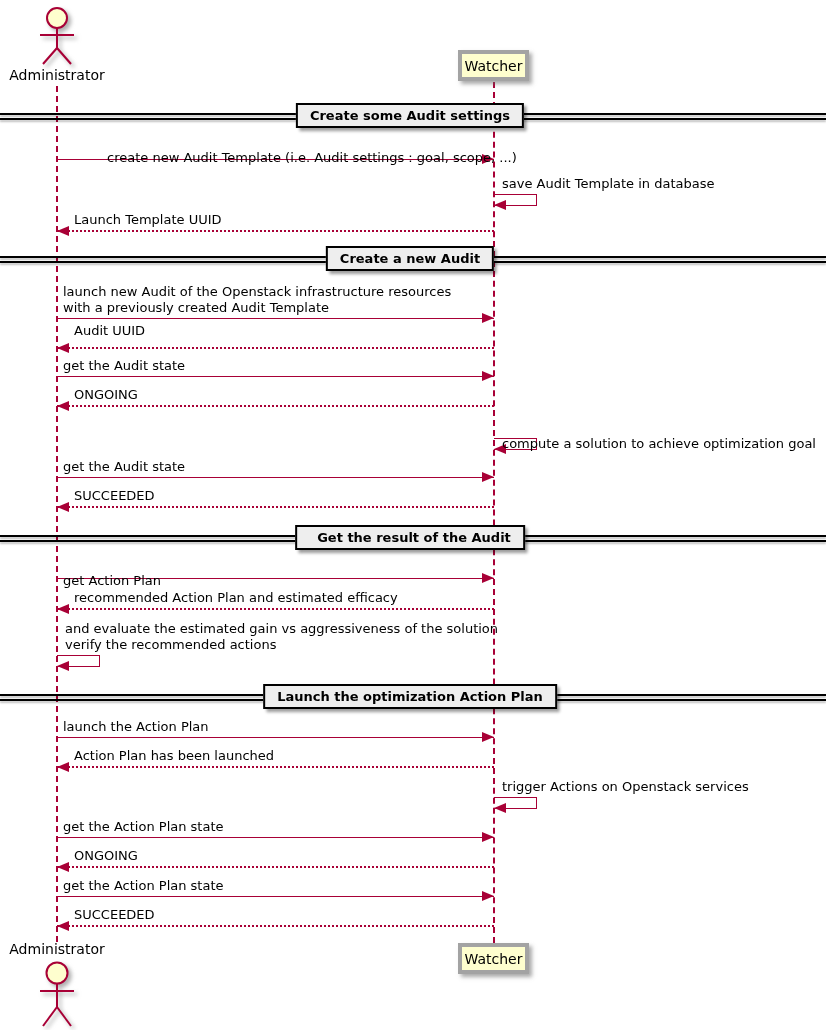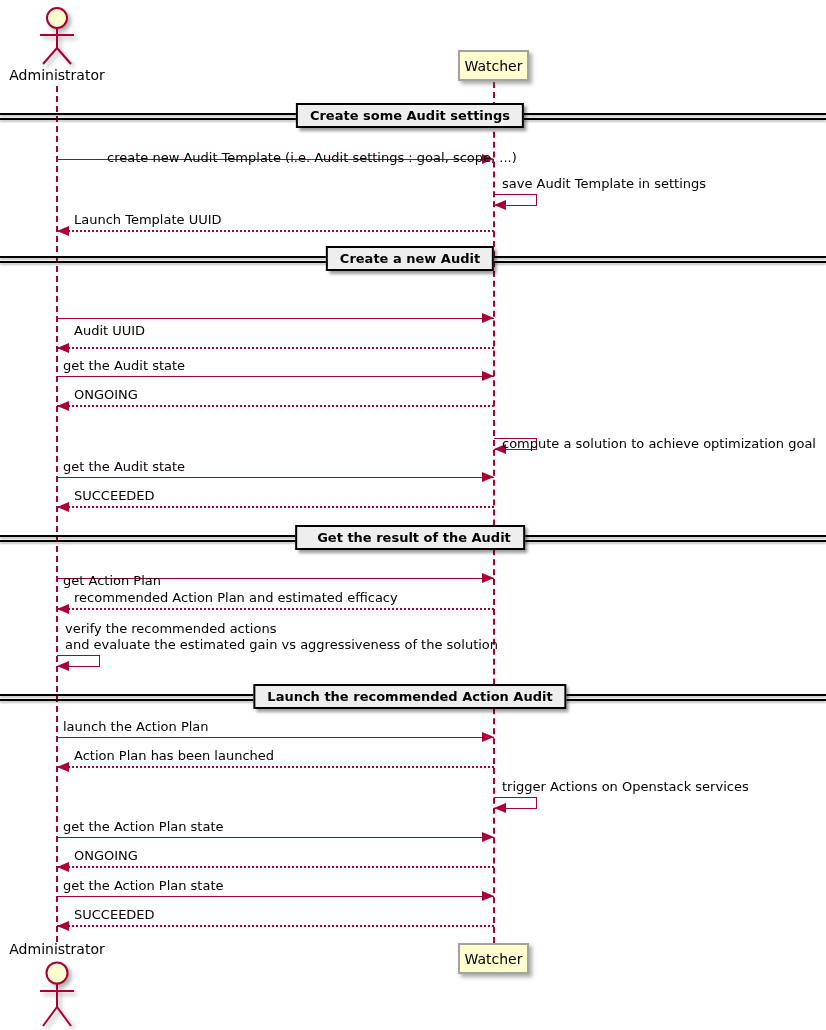--- a/index.html
+++ b/index.html
@@ -11,21 +11,21 @@
     overflow:hidden;
   }
   .lifeline{
     position:absolute;width:0;
     border-left:2px dashed #A80036;
     z-index:1;
   }
   .participant{
     position:absolute;
     background:#FEFECE;
-    border:2px solid #a3a3a3;
+    border:4px solid #a3a3a3;
     box-shadow:3px 3px 4px rgba(100,100,100,0.55);
     display:flex;align-items:center;justify-content:center;
     font-size:14px;color:#000;
     z-index:5;box-sizing:border-box;
     white-space:nowrap;
   }
   .actor-label{
     position:absolute;
     transform:translateX(-50%);
     font-size:14px;color:#000;white-space:nowrap;
@@ -97,33 +97,35 @@
       <div class="divider-line" style="top: 118px;"></div>
       <div class="divider-box" style="top: 103px;">Create some Audit settings</div>
       <div class="msg-line solid" style="left: 57px; top: 159px; width: 437px;"></div>
       <div class="arrow-head right" style="left: 482px; top: 154px;"></div>
       <div class="msg-label" style="left: 63px; top: 150px; margin-left: 44px;">
         <div>create new Audit Template (i.e. Audit settings : goal, scope, ...)</div>
       </div>
       <div class="self-loop" style="left: 494px; top: 194px;"></div>
       <div class="arrow-head left" style="left: 494px; top: 200px;"></div>
       <div class="msg-label" style="left: 502px; top: 176px;">
-        <div>save Audit Template in settings</div>
+        <div>save Audit Template in database</div>
       </div>
       <div class="msg-line dotted" style="left: 57px; top: 230px; width: 437px;"></div>
       <div class="arrow-head left" style="left: 57px; top: 226px;"></div>
       <div class="msg-label" style="left: 74px; top: 212px;">
         <div>Launch Template UUID</div>
       </div>
       <div class="divider-line" style="top: 256px;"></div>
       <div class="divider-line" style="top: 261px;"></div>
       <div class="divider-box" style="top: 246px;">Create a new Audit</div>
       <div class="msg-line solid" style="left: 57px; top: 318px; width: 437px;"></div>
       <div class="arrow-head right" style="left: 482px; top: 313px;"></div>
       <div class="msg-label" style="left: 63px; top: 284px;">
+        <div>launch new Audit of the Openstack infrastructure resources</div>
+        <div>with a previously created Audit Template</div>
       </div>
       <div class="msg-line dotted" style="left: 57px; top: 347px; width: 437px;"></div>
       <div class="arrow-head left" style="left: 57px; top: 343px;"></div>
       <div class="msg-label" style="left: 74px; top: 323px;">
         <div>Audit UUID</div>
       </div>
       <div class="msg-line solid" style="left: 57px; top: 376px; width: 437px;"></div>
       <div class="arrow-head right" style="left: 482px; top: 371px;"></div>
       <div class="msg-label" style="left: 63px; top: 358px;">
         <div>get the Audit state</div>
@@ -157,26 +159,26 @@
         <div>get Action Plan</div>
       </div>
       <div class="msg-line dotted" style="left: 57px; top: 608px; width: 437px;"></div>
       <div class="arrow-head left" style="left: 57px; top: 604px;"></div>
       <div class="msg-label" style="left: 74px; top: 590px;">
         <div>recommended Action Plan and estimated efficacy</div>
       </div>
       <div class="self-loop" style="left: 57px; top: 655px;"></div>
       <div class="arrow-head left" style="left: 57px; top: 661px;"></div>
       <div class="msg-label" style="left: 65px; top: 621px;">
+        <div>and evaluate the estimated gain vs aggressiveness of the solution</div>
         <div>verify the recommended actions</div>
-        <div>and evaluate the estimated gain vs aggressiveness of the solution</div>
       </div>
       <div class="divider-line" style="top: 694px;"></div>
       <div class="divider-line" style="top: 699px;"></div>
-      <div class="divider-box" style="top: 684px;">Launch the recommended Action Audit</div>
+      <div class="divider-box" style="top: 684px;">Launch the optimization Action Plan</div>
       <div class="msg-line solid" style="left: 57px; top: 737px; width: 437px;"></div>
       <div class="arrow-head right" style="left: 482px; top: 732px;"></div>
       <div class="msg-label" style="left: 63px; top: 719px;">
         <div>launch the Action Plan</div>
       </div>
       <div class="msg-line dotted" style="left: 57px; top: 766px; width: 437px;"></div>
       <div class="arrow-head left" style="left: 57px; top: 762px;"></div>
       <div class="msg-label" style="left: 74px; top: 748px;">
         <div>Action Plan has been launched</div>
       </div>

